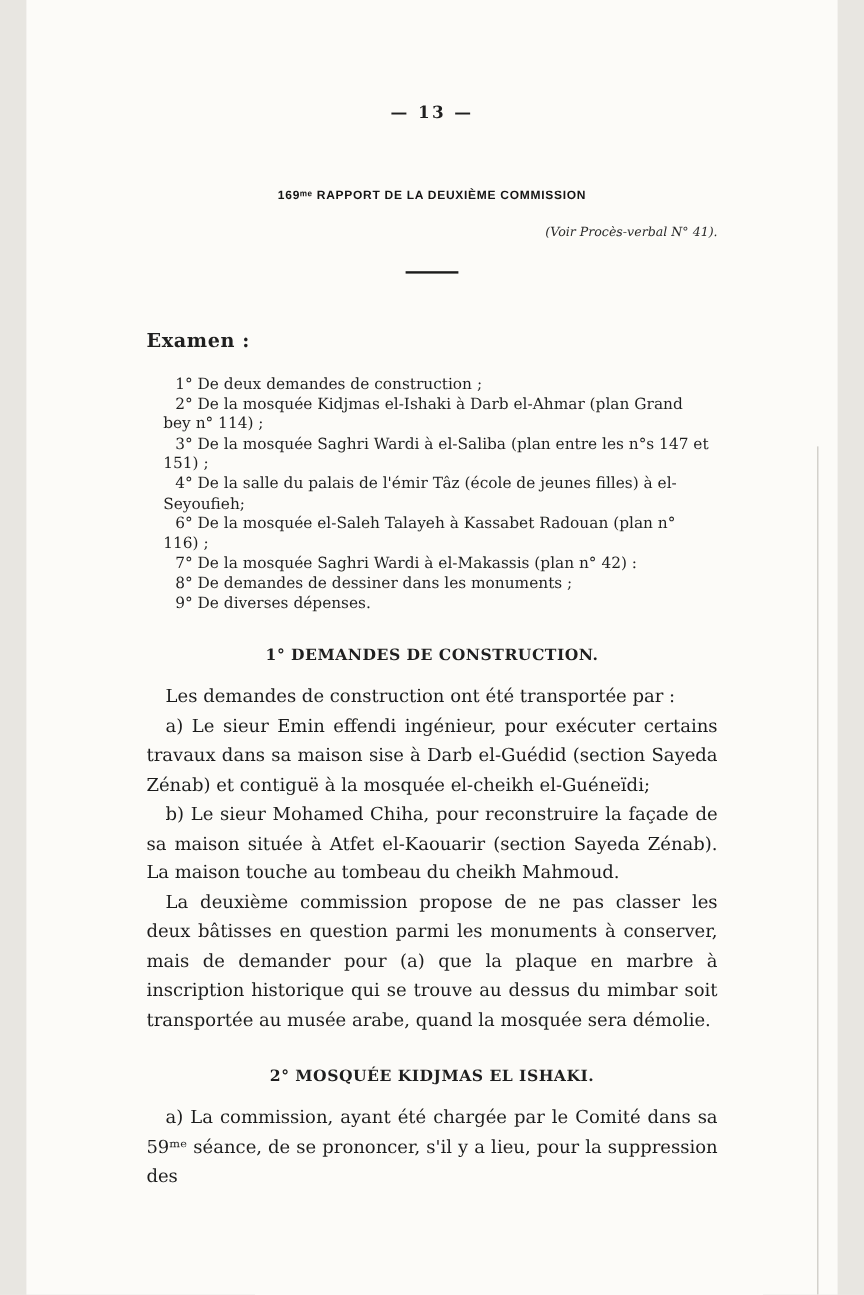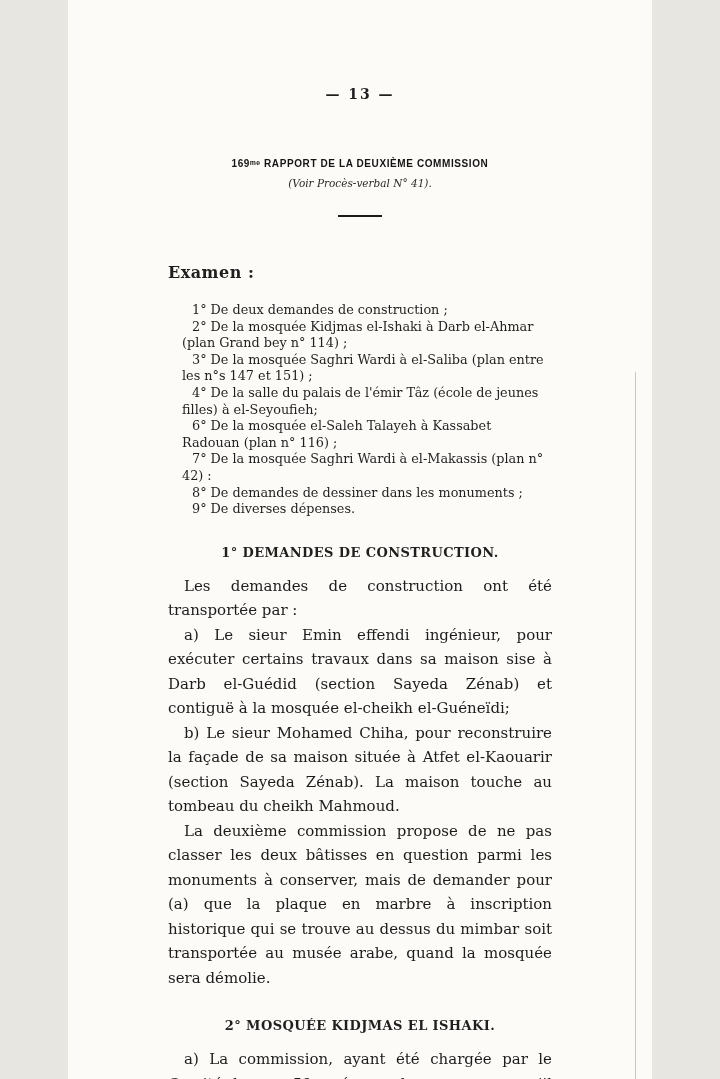--- a/index.html
+++ b/index.html
@@ -3,21 +3,21 @@
 <meta charset="utf-8">
 <style>
   html, body {
     margin: 0;
     padding: 0;
     background: #e8e6e1;
     font-family: "DejaVu Serif", serif;
   }
   .page {
     position: relative;
-    width: 584px;
+    width: 676px;
     height: 1079px;
     margin: 0 auto;
     background: #fcfbf8;
     color: #1f1f1f;
     box-sizing: border-box;
     padding: 86px 100px 0 100px;
     overflow: hidden;
   }
   .page-number {
     text-align: center;
@@ -28,22 +28,22 @@
   .doc-title {
     margin-top: 56px;
     text-align: center;
     font-family: Liberation Sans, sans-serif;
     font-size: 10px;
     font-weight: bold;
     letter-spacing: 0.6px;
     color: #141414;
   }
   .doc-subtitle {
-    margin-top: 8px;
-    text-align: center;
+    margin-top: 19px;
+    text-align: right;
     font-style: italic;
     font-size: 10.5px;
     color: #2a2a2a;
   }
   .title-rule {
     width: 44px;
     height: 2px;
     background: #1c1c1c;
     margin: 26px auto 0 auto;
   }

